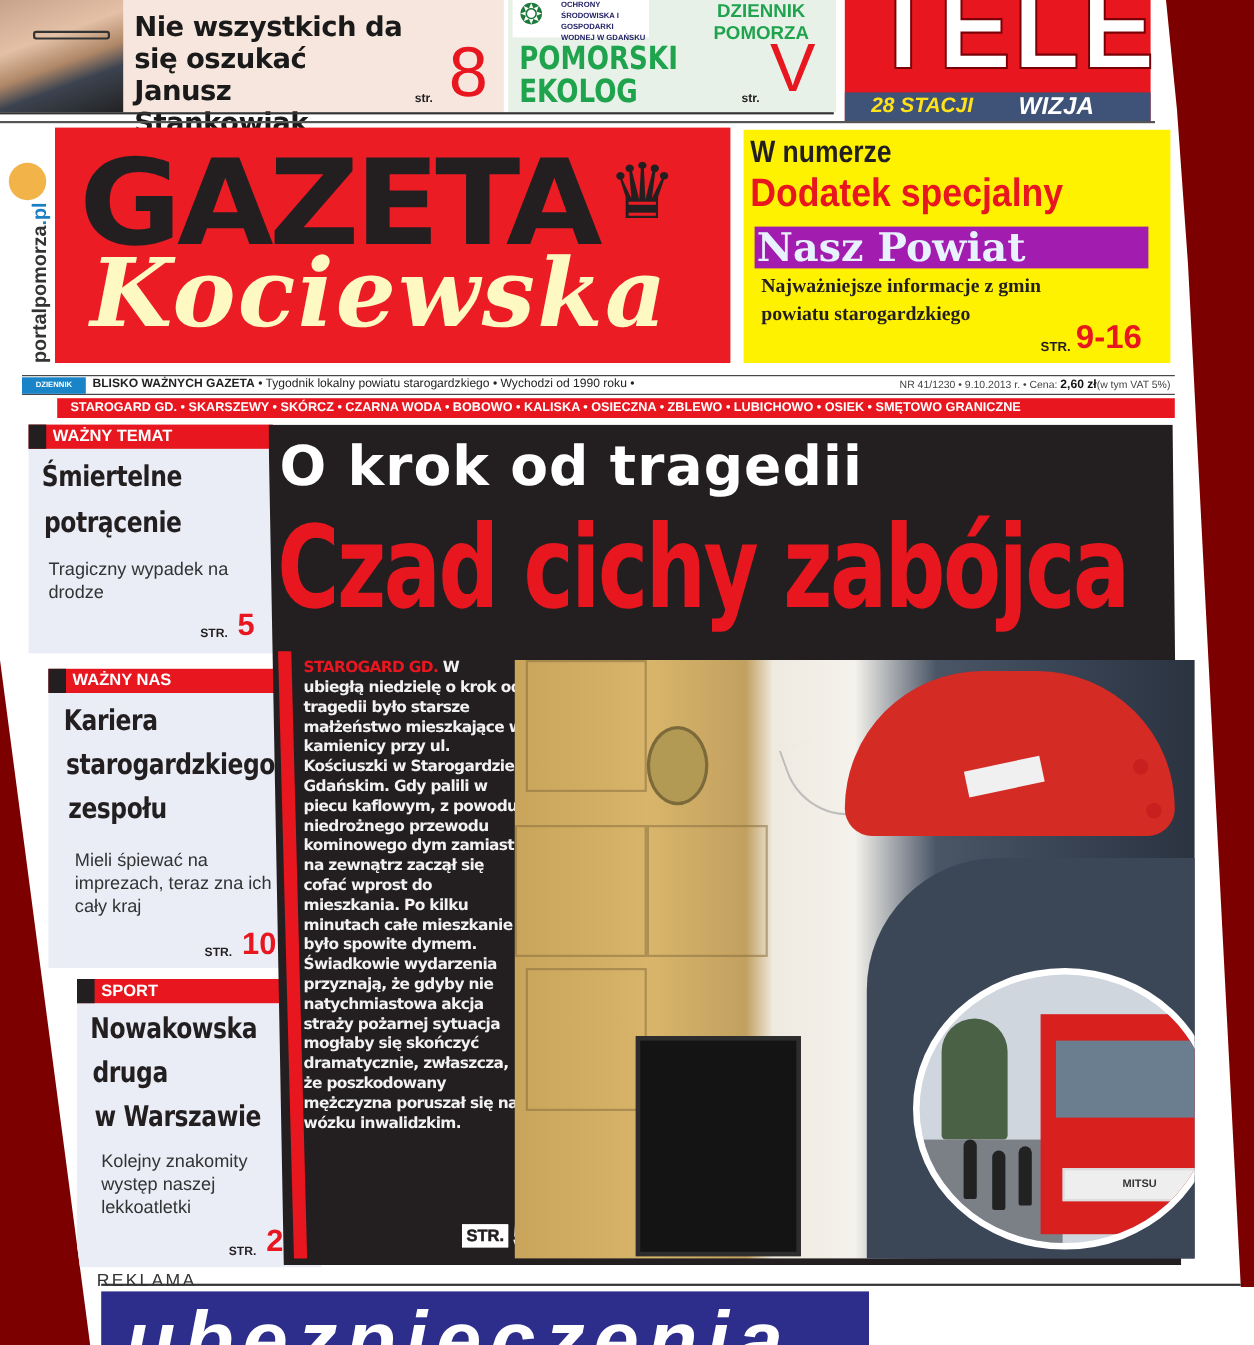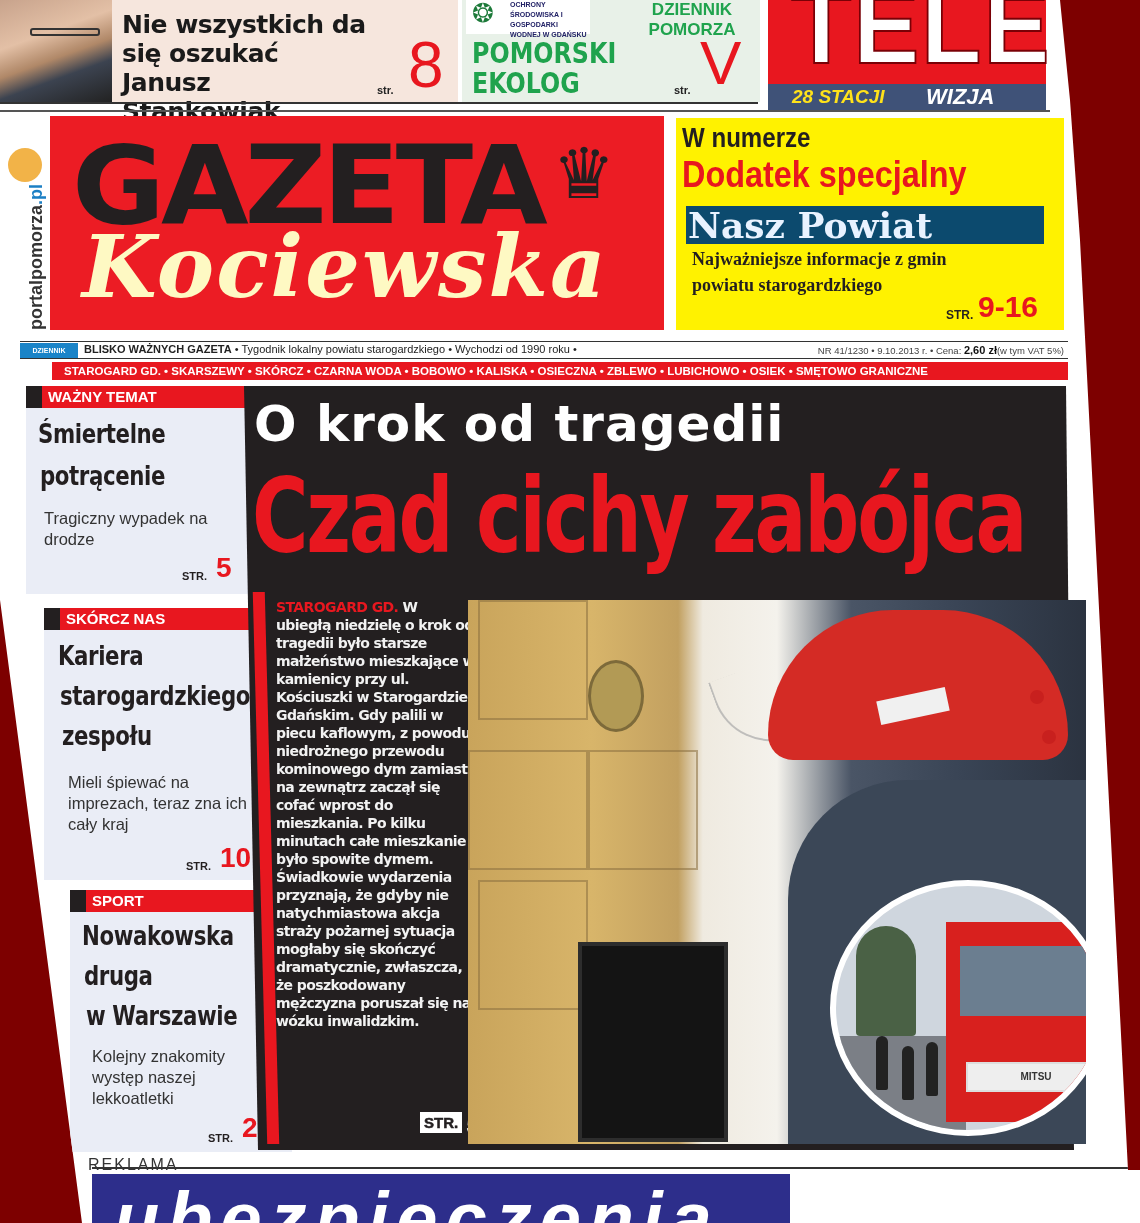--- a/index.html
+++ b/index.html
@@ -45,21 +45,21 @@
   .portal .txt { position: absolute; left: 22px; top: 212px; transform: rotate(-90deg); transform-origin: left top; font-size: 18px; font-weight: bold; color: #333; white-space: nowrap; }
   .portal .txt .pl { color: #1b7fc4; }
   .mast { position: absolute; left: 50px; top: 116px; width: 614px; height: 214px; background: #ec1c24; }
   .mast .gazeta { position: absolute; left: 22px; top: 10px; font-size: 108px; line-height: 120px; font-weight: bold; color: #231f20; letter-spacing: -4px; font-family: "DejaVu Sans", sans-serif; transform: scaleX(1.05); transform-origin: left; }
   .mast .kociewska { position: absolute; left: 32px; top: 96px; font-size: 86px; line-height: 110px; font-weight: bold; font-style: italic; color: #fef9c3; font-family: "DejaVu Serif", serif; letter-spacing: 2px; }
   .mast .crown { position: absolute; left: 496px; top: 18px; width: 76px; height: 96px; color: #231f20; font-size: 70px; line-height: 80px; text-align: center; }
 
   .innum { position: absolute; left: 676px; top: 118px; width: 388px; height: 212px; background: #fff200; }
   .innum .w { position: absolute; left: 6px; top: 4px; font-size: 28px; font-weight: bold; color: #231f20; transform: scaleX(0.86); transform-origin: left; }
   .innum .dod { position: absolute; left: 6px; top: 36px; font-size: 36px; font-weight: bold; color: #e8171f; white-space: nowrap; transform: scaleX(0.9); transform-origin: left; }
-  .innum .np { position: absolute; left: 10px; top: 88px; width: 358px; height: 38px; background: #0c4a6e; }
+  .innum .np { position: absolute; left: 10px; top: 88px; width: 358px; height: 38px; background: #a21caf; }
   .innum .np span { position: absolute; left: 2px; top: -2px; font-size: 36px; font-weight: bold; color: #e8f2ff; font-family: "DejaVu Serif", serif; }
   .innum .desc { position: absolute; left: 16px; top: 128px; font-size: 18px; line-height: 26px; font-weight: bold; color: #231f20; font-family: "Liberation Serif", serif; }
   .innum .str { position: absolute; left: 270px; top: 190px; font-size: 12px; font-weight: bold; color: #231f20; }
   .innum .num { position: absolute; left: 302px; top: 172px; font-size: 30px; font-weight: bold; color: #e8171f; }
 
   
   .info { position: absolute; left: 20px; top: 341px; width: 1048px; height: 18px; border-bottom: 1px solid #333; border-top: 1px solid #333; }
   .info .logo { position: absolute; left: 0; top: 1px; width: 58px; height: 15px; background: #1a84c8; color: #fff; font-size: 7px; line-height: 15px; font-weight: bold; text-align: center; }
   .info .txt { position: absolute; left: 64px; top: 1px; font-size: 11px; color: #222; white-space: nowrap; }
   .info .txt b { font-weight: bold; }
@@ -189,21 +189,21 @@
   <div class="sidebox" id="box1">
     <div class="tag" style="width:222px;">WAŻNY TEMAT</div>
     <div class="h" style="left:12px;top:28px;">Śmiertelne</div>
     <div class="h" style="left:14px;top:70px;">potrącenie</div>
     <div class="p" style="left:18px;top:122px;width:200px;">Tragiczny wypadek na drodze</div>
     <span class="str" style="left:156px;top:184px;">STR.</span>
     <span class="num" style="left:190px;top:166px;">5</span>
   </div>
 
   <div class="sidebox" id="box2">
-    <div class="tag" style="width:206px;">SKÓRCZ NAS</div>
+    <div class="tag" style="width:206px;">WAŻNY NAS</div>
     <div class="h" style="left:14px;top:28px;">Kariera</div>
     <div class="h" style="left:16px;top:68px;">starogardzkiego</div>
     <div class="h" style="left:18px;top:108px;">zespołu</div>
     <div class="p" style="left:24px;top:164px;width:190px;">Mieli śpiewać na imprezach, teraz zna ich cały kraj</div>
     <span class="str" style="left:142px;top:252px;">STR.</span>
     <span class="num" style="left:176px;top:234px;">10</span>
   </div>
 
   <div class="sidebox" id="box3">
     <div class="tag" style="width:204px;">SPORT</div>

